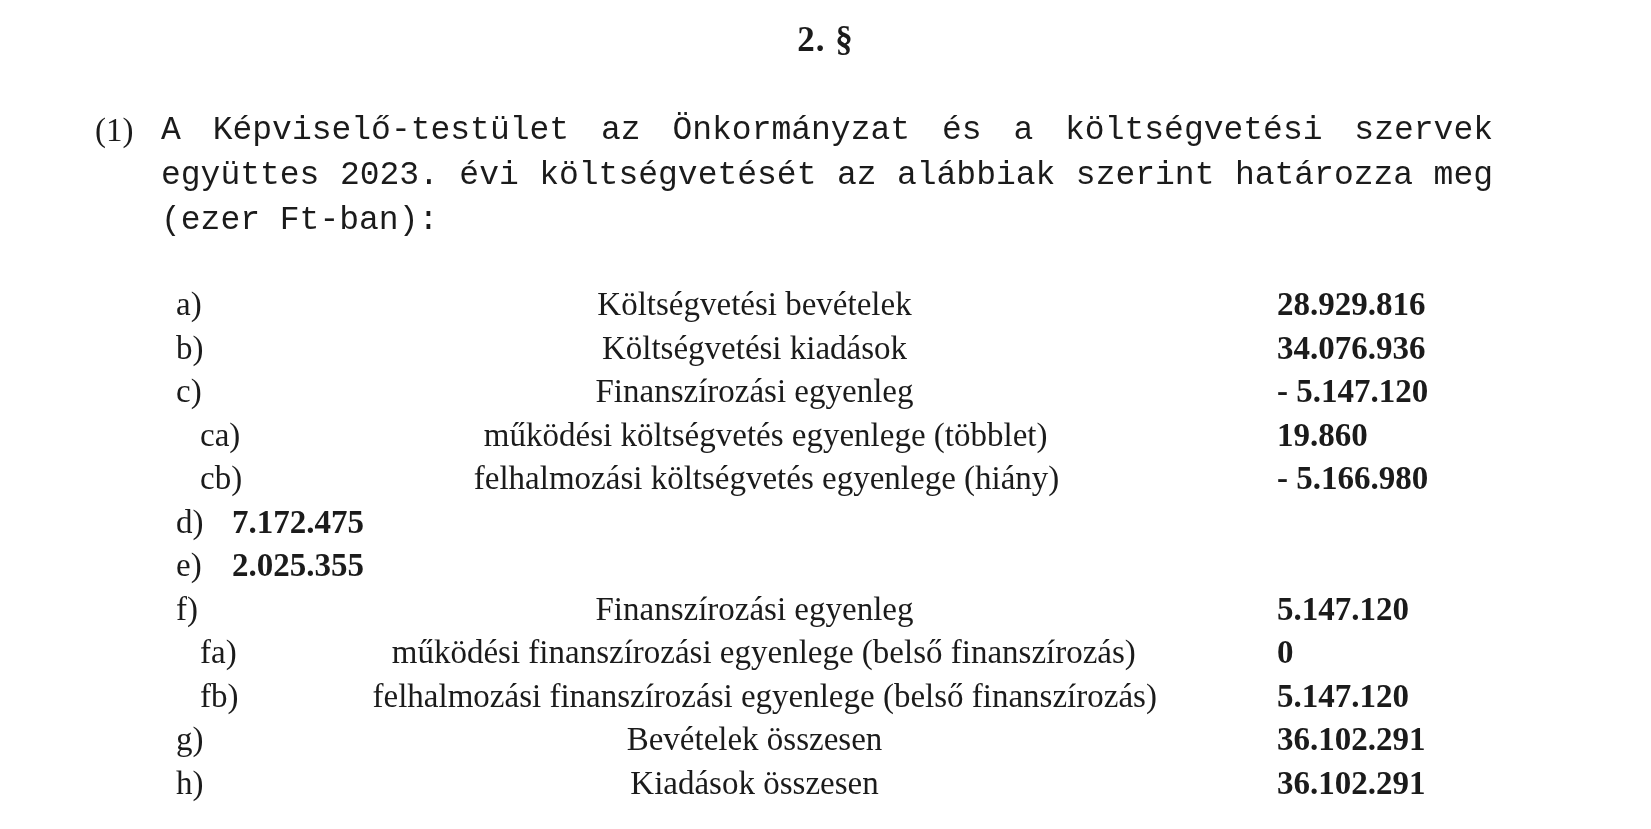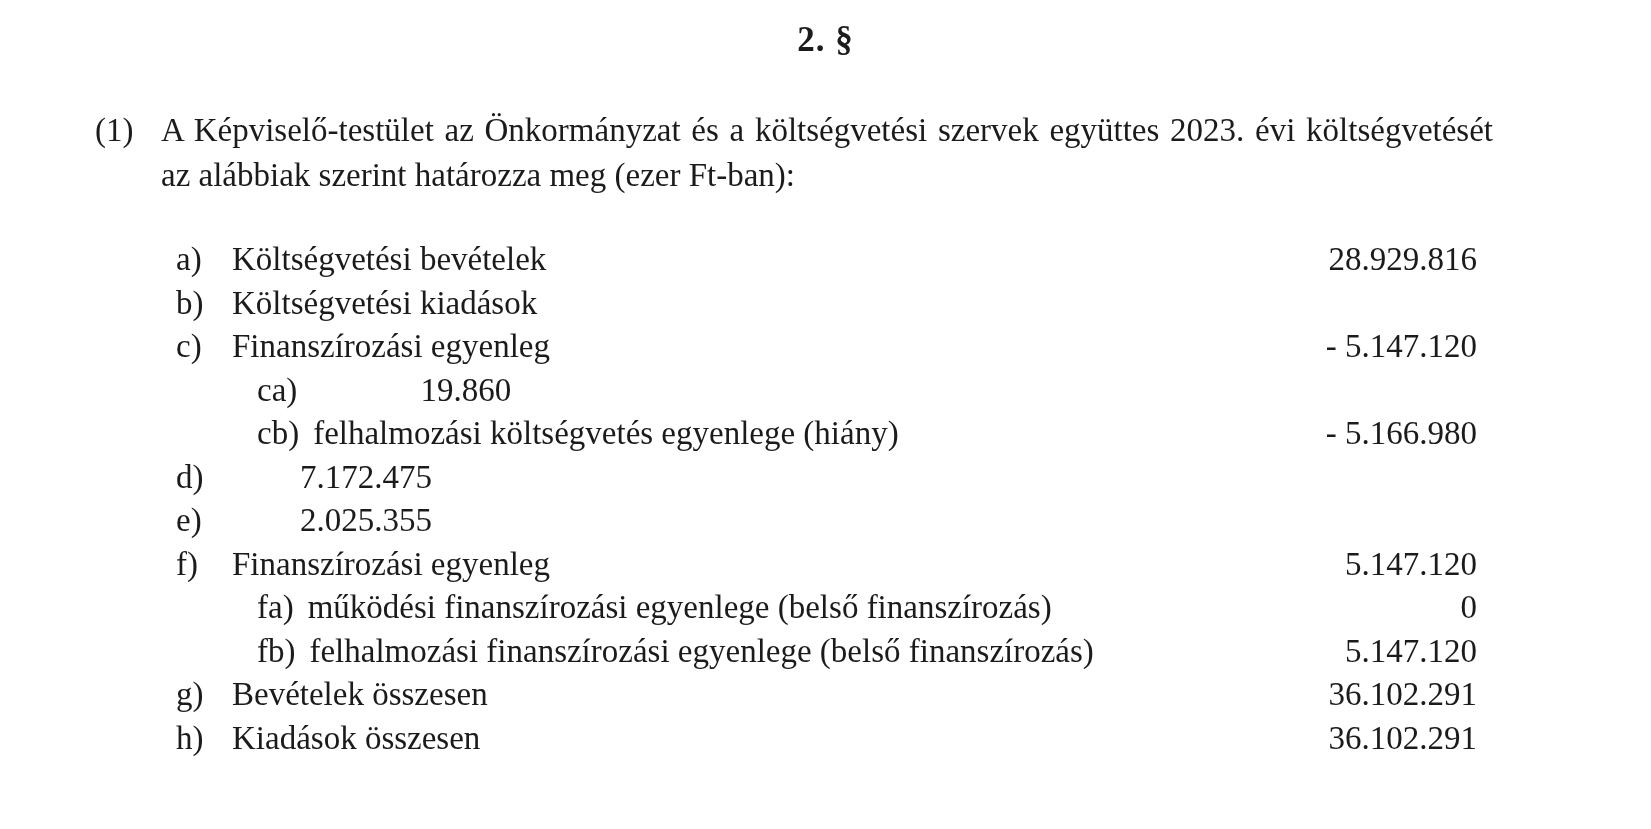--- a/index.html
+++ b/index.html
@@ -30,48 +30,50 @@
     line-height: 45px;
   }
   .para-marker {
     flex: none;
     width: 66px;
   }
   .para-text {
     flex: 1;
     text-align: justify;
     text-justify: inter-word;
+    font-family: Liberation Mono, monospace;
   }
   .budget-list {
     margin: 40px 174px 0 176px;
   }
   .row {
     display: flex;
     align-items: baseline;
     font-size: 33px;
     line-height: 43.5px;
     white-space: nowrap;
   }
   .row-label {
     flex: none;
     width: 56px;
   }
   .row.indent .row-label {
     width: auto;
-    margin-left: 81px;
+    margin-left: 24px;
     padding-right: 14px;
   }
   .row-text {
     flex: 1;
     overflow: hidden;
+    text-align: center;
   }
   .row-value {
     flex: none;
-    text-align: right;
     min-width: 200px;
+    font-weight: bold;
   }
 </style>
 </head>
 <body>
 
 <div class="page">
 
   <div class="heading">2. §</div>
 
   <div class="para">
@@ -81,28 +83,30 @@
 
   <div class="budget-list">
       <div class="row">
     <span class="row-label">a)</span>
     <span class="row-text">Költségvetési bevételek</span>
     <span class="row-value">28.929.816</span>
   </div>
       <div class="row">
     <span class="row-label">b)</span>
     <span class="row-text">Költségvetési kiadások</span>
+    <span class="row-value">34.076.936</span>
   </div>
       <div class="row">
     <span class="row-label">c)</span>
     <span class="row-text">Finanszírozási egyenleg</span>
     <span class="row-value">- 5.147.120</span>
   </div>
       <div class="row indent">
     <span class="row-label">ca)</span>
+    <span class="row-text">működési költségvetés egyenlege (többlet)</span>
     <span class="row-value">19.860</span>
   </div>
       <div class="row indent">
     <span class="row-label">cb)</span>
     <span class="row-text">felhalmozási költségvetés egyenlege (hiány)</span>
     <span class="row-value">- 5.166.980</span>
   </div>
       <div class="row">
     <span class="row-label">d)</span>
     <span class="row-value">7.172.475</span>

